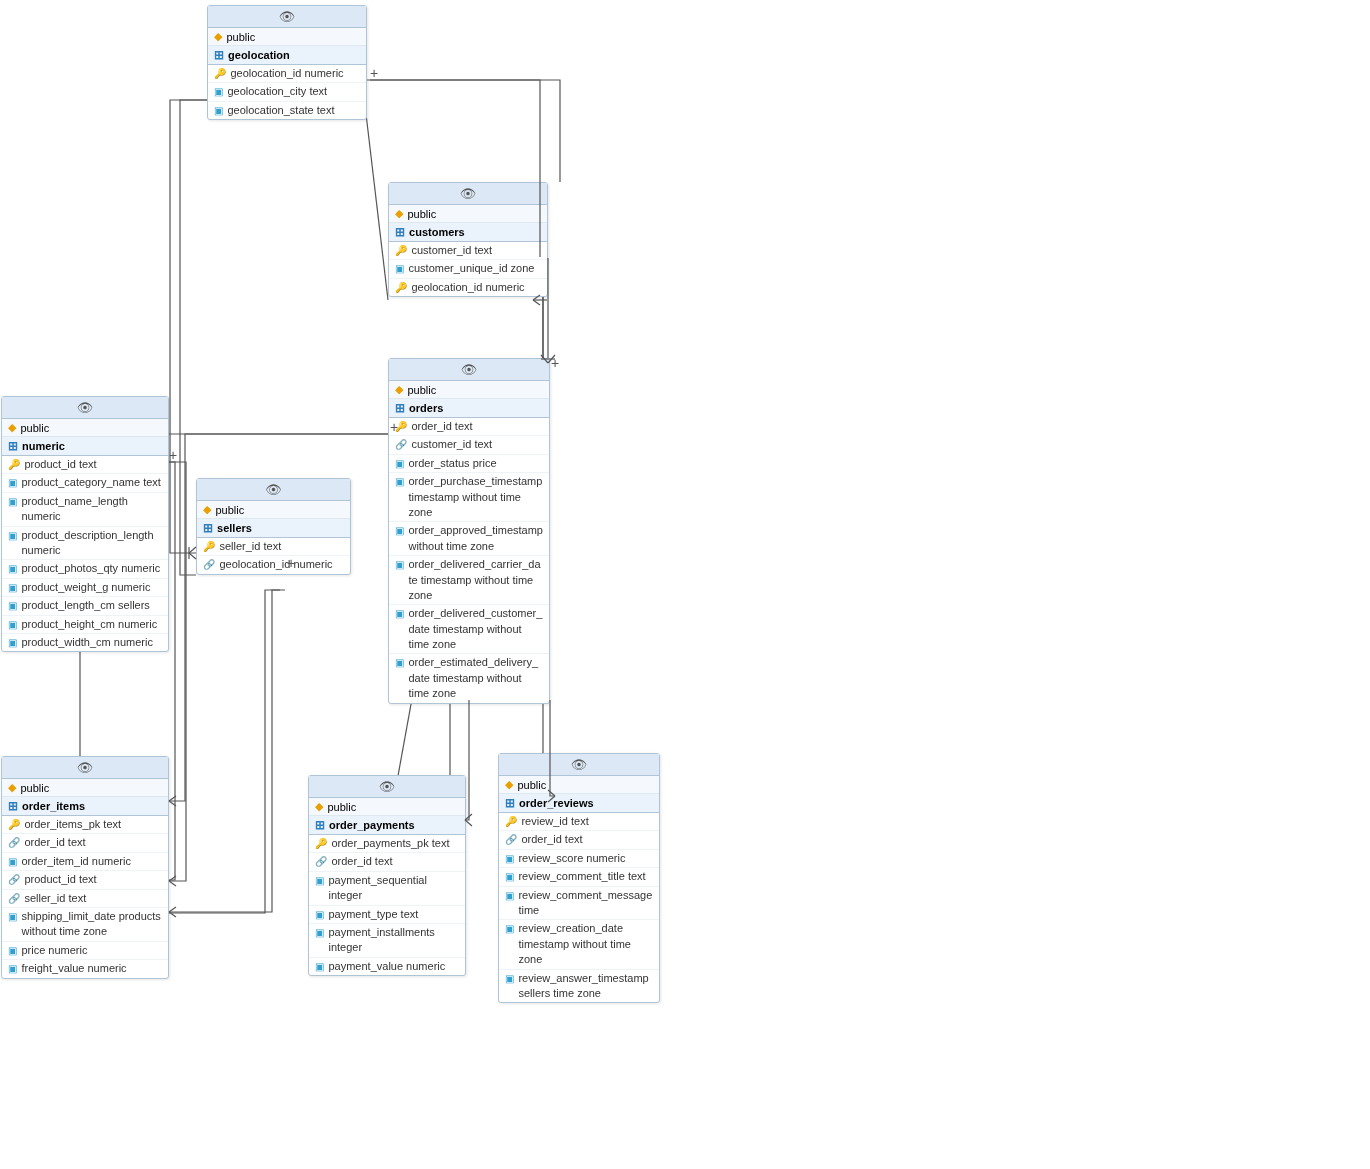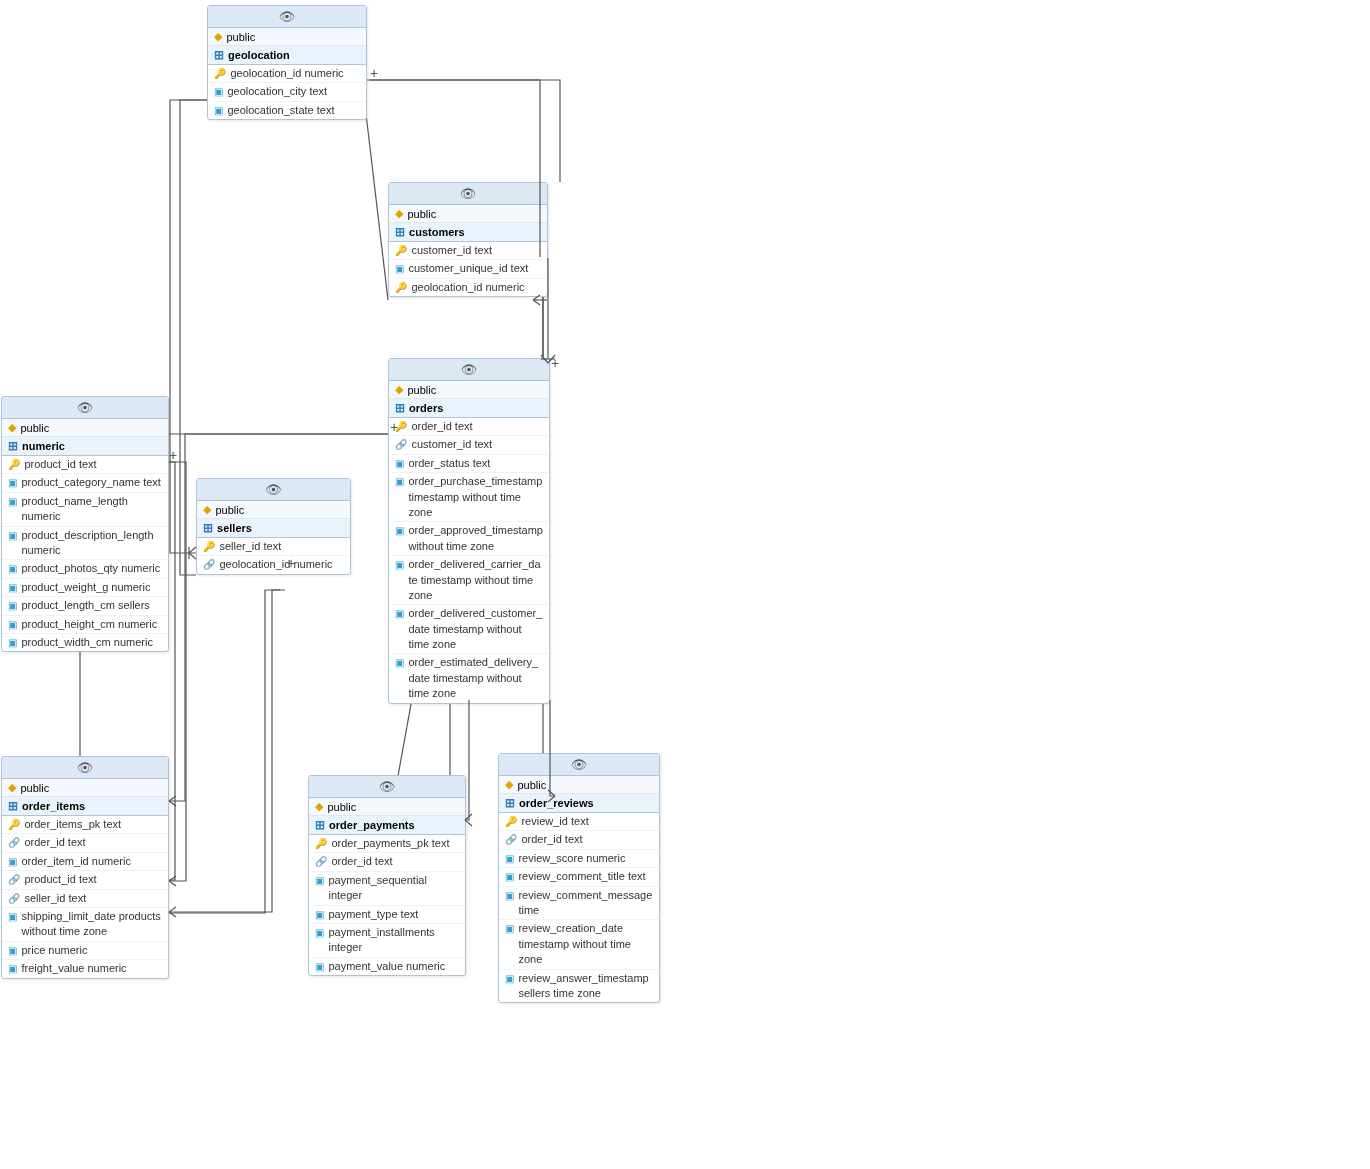--- a/index.html
+++ b/index.html
@@ -146,21 +146,21 @@
     <div class="table-name-row">
       <span class="grid-icon">⊞</span>
       <span>customers</span>
     </div>
     <div class="field-row">
       <span class="key-icon">🔑</span>
       <span class="field-text">customer_id text</span>
     </div>
     <div class="field-row">
       <span class="field-icon">▣</span>
-      <span class="field-text">customer_unique_id text</span>
+      <span class="field-text">customer_unique_id zone</span>
     </div>
     <div class="field-row">
       <span class="key-icon">🔑</span>
       <span class="field-text">geolocation_id numeric</span>
     </div>
   </div>
 
   <div class="table-box" style="left:388px;top:358px;width:162px;">
     <div class="table-header">
       <span class="eye-icon">👁</span>
@@ -176,21 +176,21 @@
     <div class="field-row">
       <span class="key-icon">🔑</span>
       <span class="field-text">order_id text</span>
     </div>
     <div class="field-row">
       <span class="fk-icon">🔗</span>
       <span class="field-text">customer_id text</span>
     </div>
     <div class="field-row">
       <span class="field-icon">▣</span>
-      <span class="field-text">order_status text</span>
+      <span class="field-text">order_status price</span>
     </div>
     <div class="field-row">
       <span class="field-icon">▣</span>
       <span class="field-text">order_purchase_timestamp timestamp without time zone</span>
     </div>
     <div class="field-row">
       <span class="field-icon">▣</span>
       <span class="field-text">order_approved_timestamp without time zone</span>
     </div>
     <div class="field-row">

